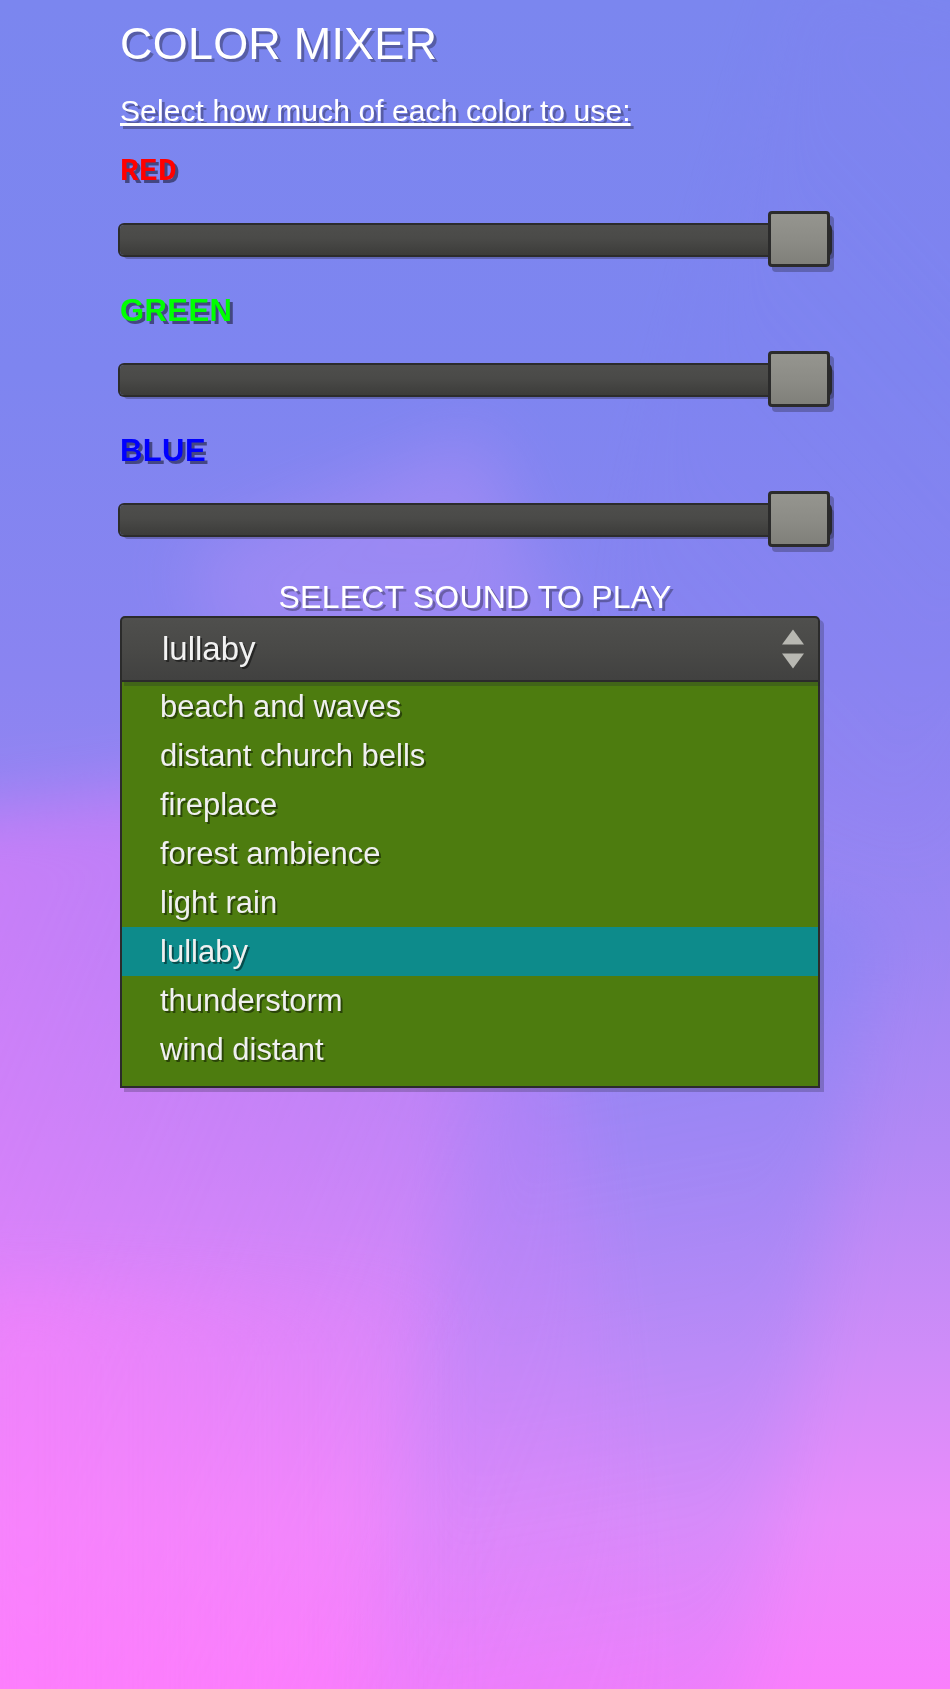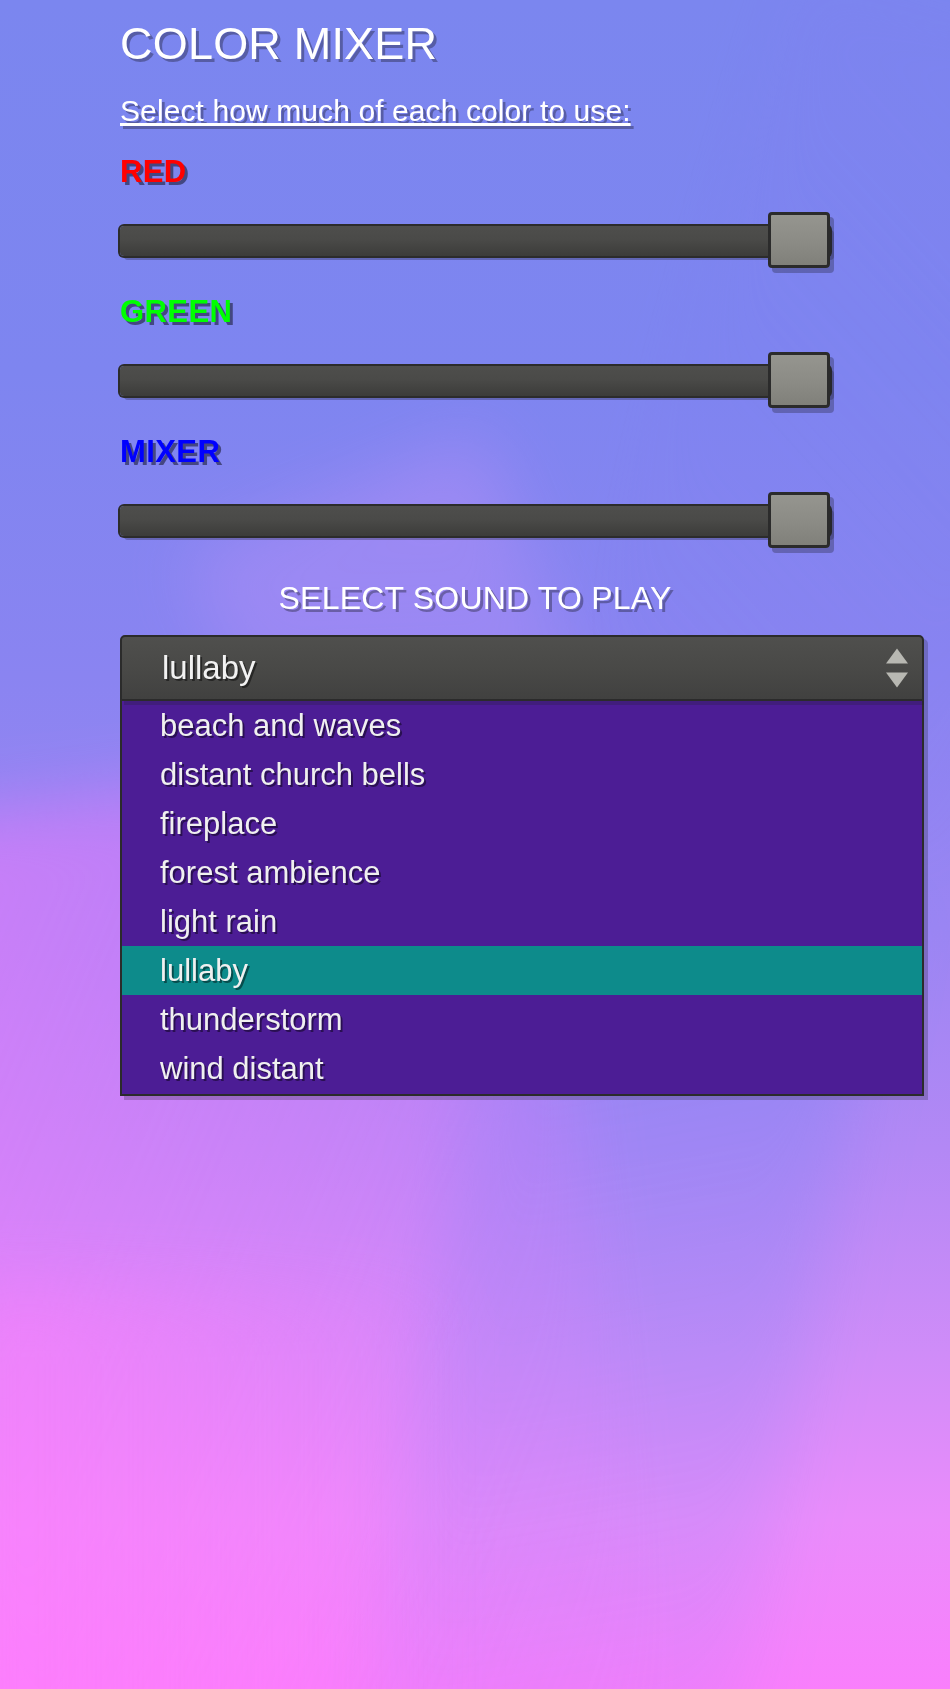--- a/index.html
+++ b/index.html
@@ -152,22 +152,21 @@
   .section-label {
     margin-top: 32px;
     font-size: 32px;
     color: #ffffff;
     letter-spacing: .2px;
     text-shadow: 3px 3px 0 rgba(25,25,45,.38);
     text-align: center;
   }
 
   .dropdown {
-    margin-top: 18px;
-    width: 804px;
+    width: 700px;
   }
 
   .dropdown-header {
     position: relative;
     height: 66px;
     background: linear-gradient(to bottom, #4f4f4d 0%, #494947 50%, #414140 100%);
     border: 2px solid #2b2b2b;
     border-radius: 5px 5px 0 0;
     display: flex;
     align-items: center;
@@ -194,23 +193,23 @@
     width: 0; height: 0;
     border-left: 11px solid transparent;
     border-right: 11px solid transparent;
   }
   .spinner-up   { border-bottom: 15px solid #b8b8b2; }
   .spinner-down { border-top: 15px solid #b8b8b2; }
 
   .dropdown-list {
     border: 2px solid #2b2b2b;
     border-top: none;
-    background: #4c1d95;
+    background: #4d7c0f;
     box-shadow: 4px 4px 0 rgba(30,30,50,.25);
-    padding-bottom: 1px;
+    padding-bottom: 12px;
   }
   .option {
     height: 49px;
     display: flex;
     align-items: center;
     padding-left: 38px;
     font-size: 31px;
     color: #f0f0f0;
     text-shadow: 2px 2px 0 rgba(0,0,0,.45);
   }
@@ -230,37 +229,37 @@
 </div>
 
 <div class="screen">
 
 
   <h2 class="subtitle">COLOR MIXER</h2>
 
   <p class="instruction">Select how much of each color to use:</p>
 
   <div class="channel">
-    <div class="channel-label" id="label-red" style="color: rgb(255, 0, 0);">RED</div>
+    <div class="channel-label" id="label-red" style="color: rgb(255, 0, 0); font-family: Liberation Mono, monospace;">RED</div>
     <div class="slider">
       <div class="slider-track"></div>
       <div class="slider-handle" style="left: 648px;"></div>
     </div>
   </div>
 
   <div class="channel">
     <div class="channel-label" id="label-green" style="color: rgb(0, 255, 0);">GREEN</div>
     <div class="slider">
       <div class="slider-track"></div>
       <div class="slider-handle" style="left: 648px;"></div>
     </div>
   </div>
 
   <div class="channel">
-    <div class="channel-label" id="label-blue" style="color: rgb(0, 0, 255);">MIXER</div>
+    <div class="channel-label" id="label-blue" style="color: rgb(0, 0, 255);">BLUE</div>
     <div class="slider">
       <div class="slider-track"></div>
       <div class="slider-handle" style="left: 648px;"></div>
     </div>
   </div>
 
   <div class="section-label">SELECT SOUND TO PLAY</div>
 
   <div class="dropdown">
 

